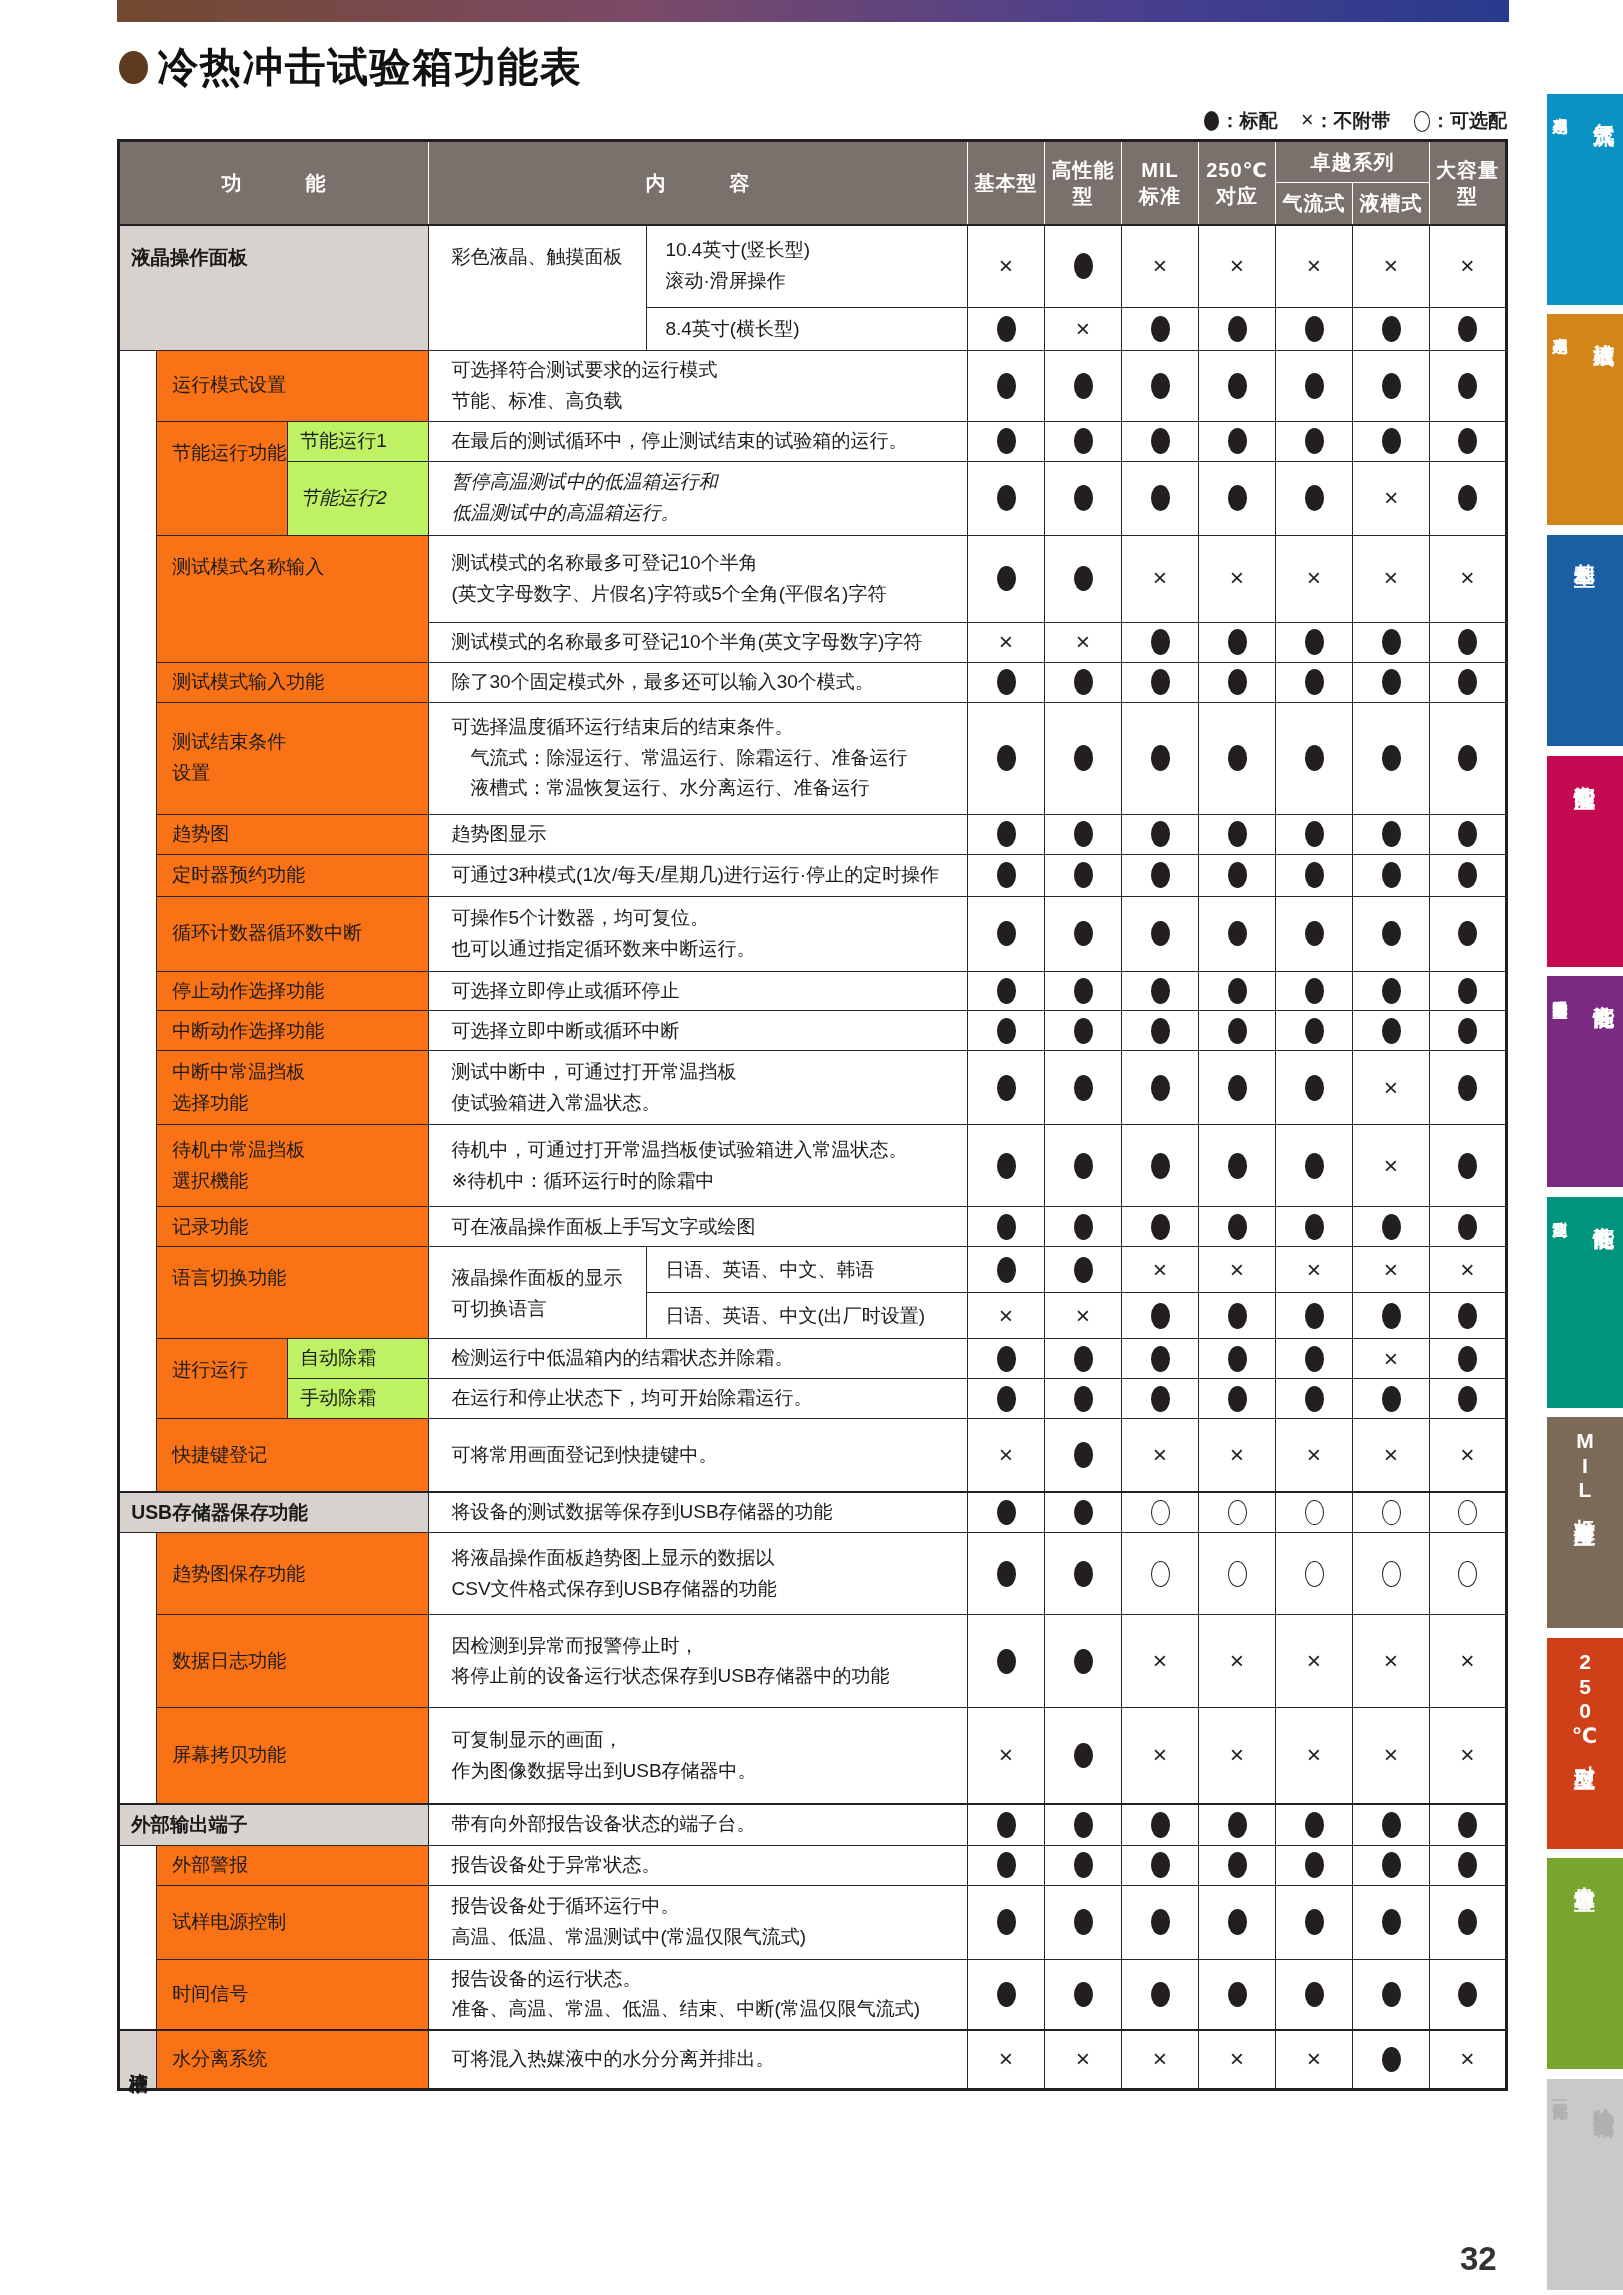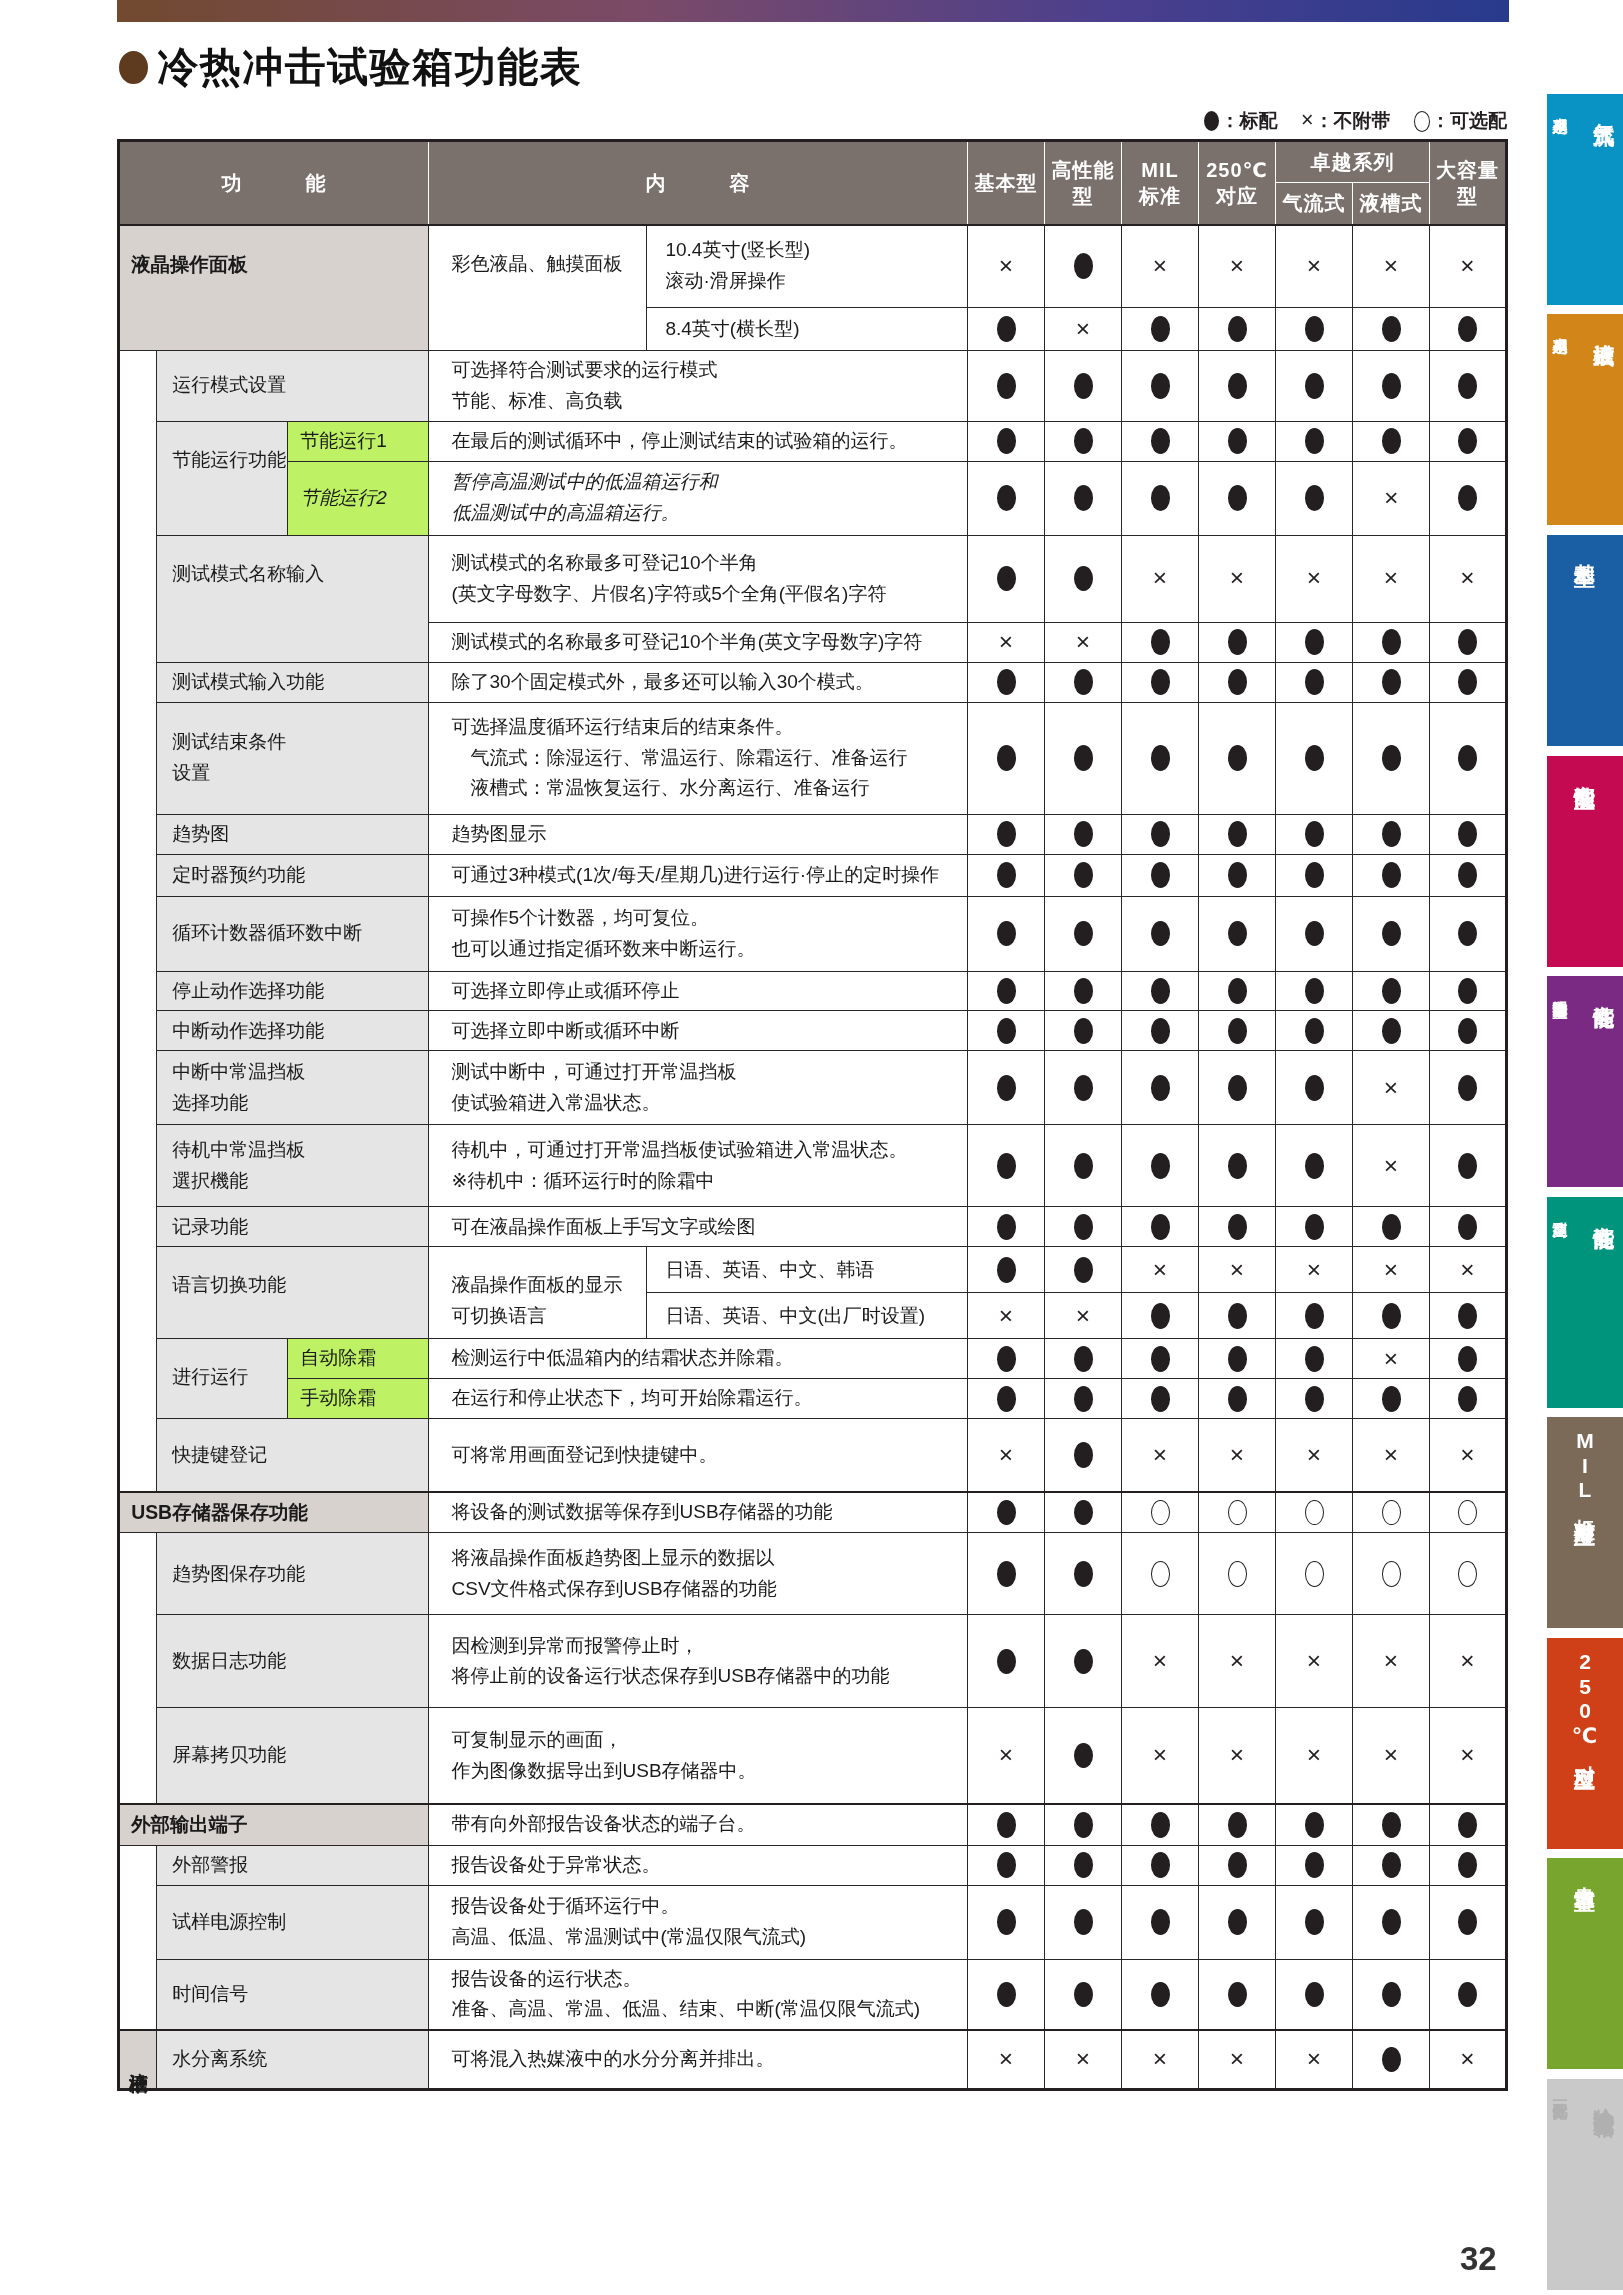--- a/index.html
+++ b/index.html
@@ -39,28 +39,28 @@
     border:1.5px solid #fff;text-align:center;vertical-align:middle;
     white-space:pre-line;line-height:1.3;letter-spacing:1px;
   }
   thead tr:last-child th, thead th[rowspan]{border-bottom:2.6px solid #231f20;}
   tbody td{
     border:1px solid #2a2627;vertical-align:middle;padding:0;background:#fff;
   }
   tr.sect td{border-top:2.6px solid #231f20;}
   td .ct{white-space:pre-line;font-size:19px;line-height:1.62;padding:4.1px 0;}
   td.l1{background:#d7d2cd;}   td.l1 .ct{font-weight:bold;padding-left:11.2px;font-size:19.4px;}
-  td.l2{background:#e5e5e5;}   td.l2 .ct{padding-left:15.3px;}
+  td.l2{background:#f97316;}   td.l2 .ct{padding-left:15.3px;}
   td.l3{background:#bef264;}   td.l3 .ct{padding-left:12.3px;}
   td.strip{background:#ffffff;}
   td.vstrip{background:#d7d2cd;text-align:center;}
   td.vstrip .ct{writing-mode:vertical-rl;text-orientation:upright;font-weight:bold;margin:0 auto;padding:3.1px 0;letter-spacing:2px;}
   td.content .ct{padding-left:22.5px;padding-right:5.1px;}
   td.sub .ct{padding-left:18.4px;padding-right:5.1px;}
-  td.top{vertical-align:top;} td.top .ct{padding-top:23px;}
+  td.top{vertical-align:top;} td.top .ct{padding-top:16px;}
   td.sym{text-align:center;}
 
   
   .side-tab{position:absolute;left:1547px;width:76px;height:211px;}
   .side-tab .vmain,.side-tab .vside{
     position:absolute;top:12.3px;writing-mode:vertical-rl;text-orientation:upright;
     color:#fff;font-weight:bold;letter-spacing:1.5px;line-height:1;
   }
   .side-tab .vmain{font-size:21px;right:8.2px;}
   .side-tab .vside{font-size:15px;left:6.1px;letter-spacing:0.5px;}

